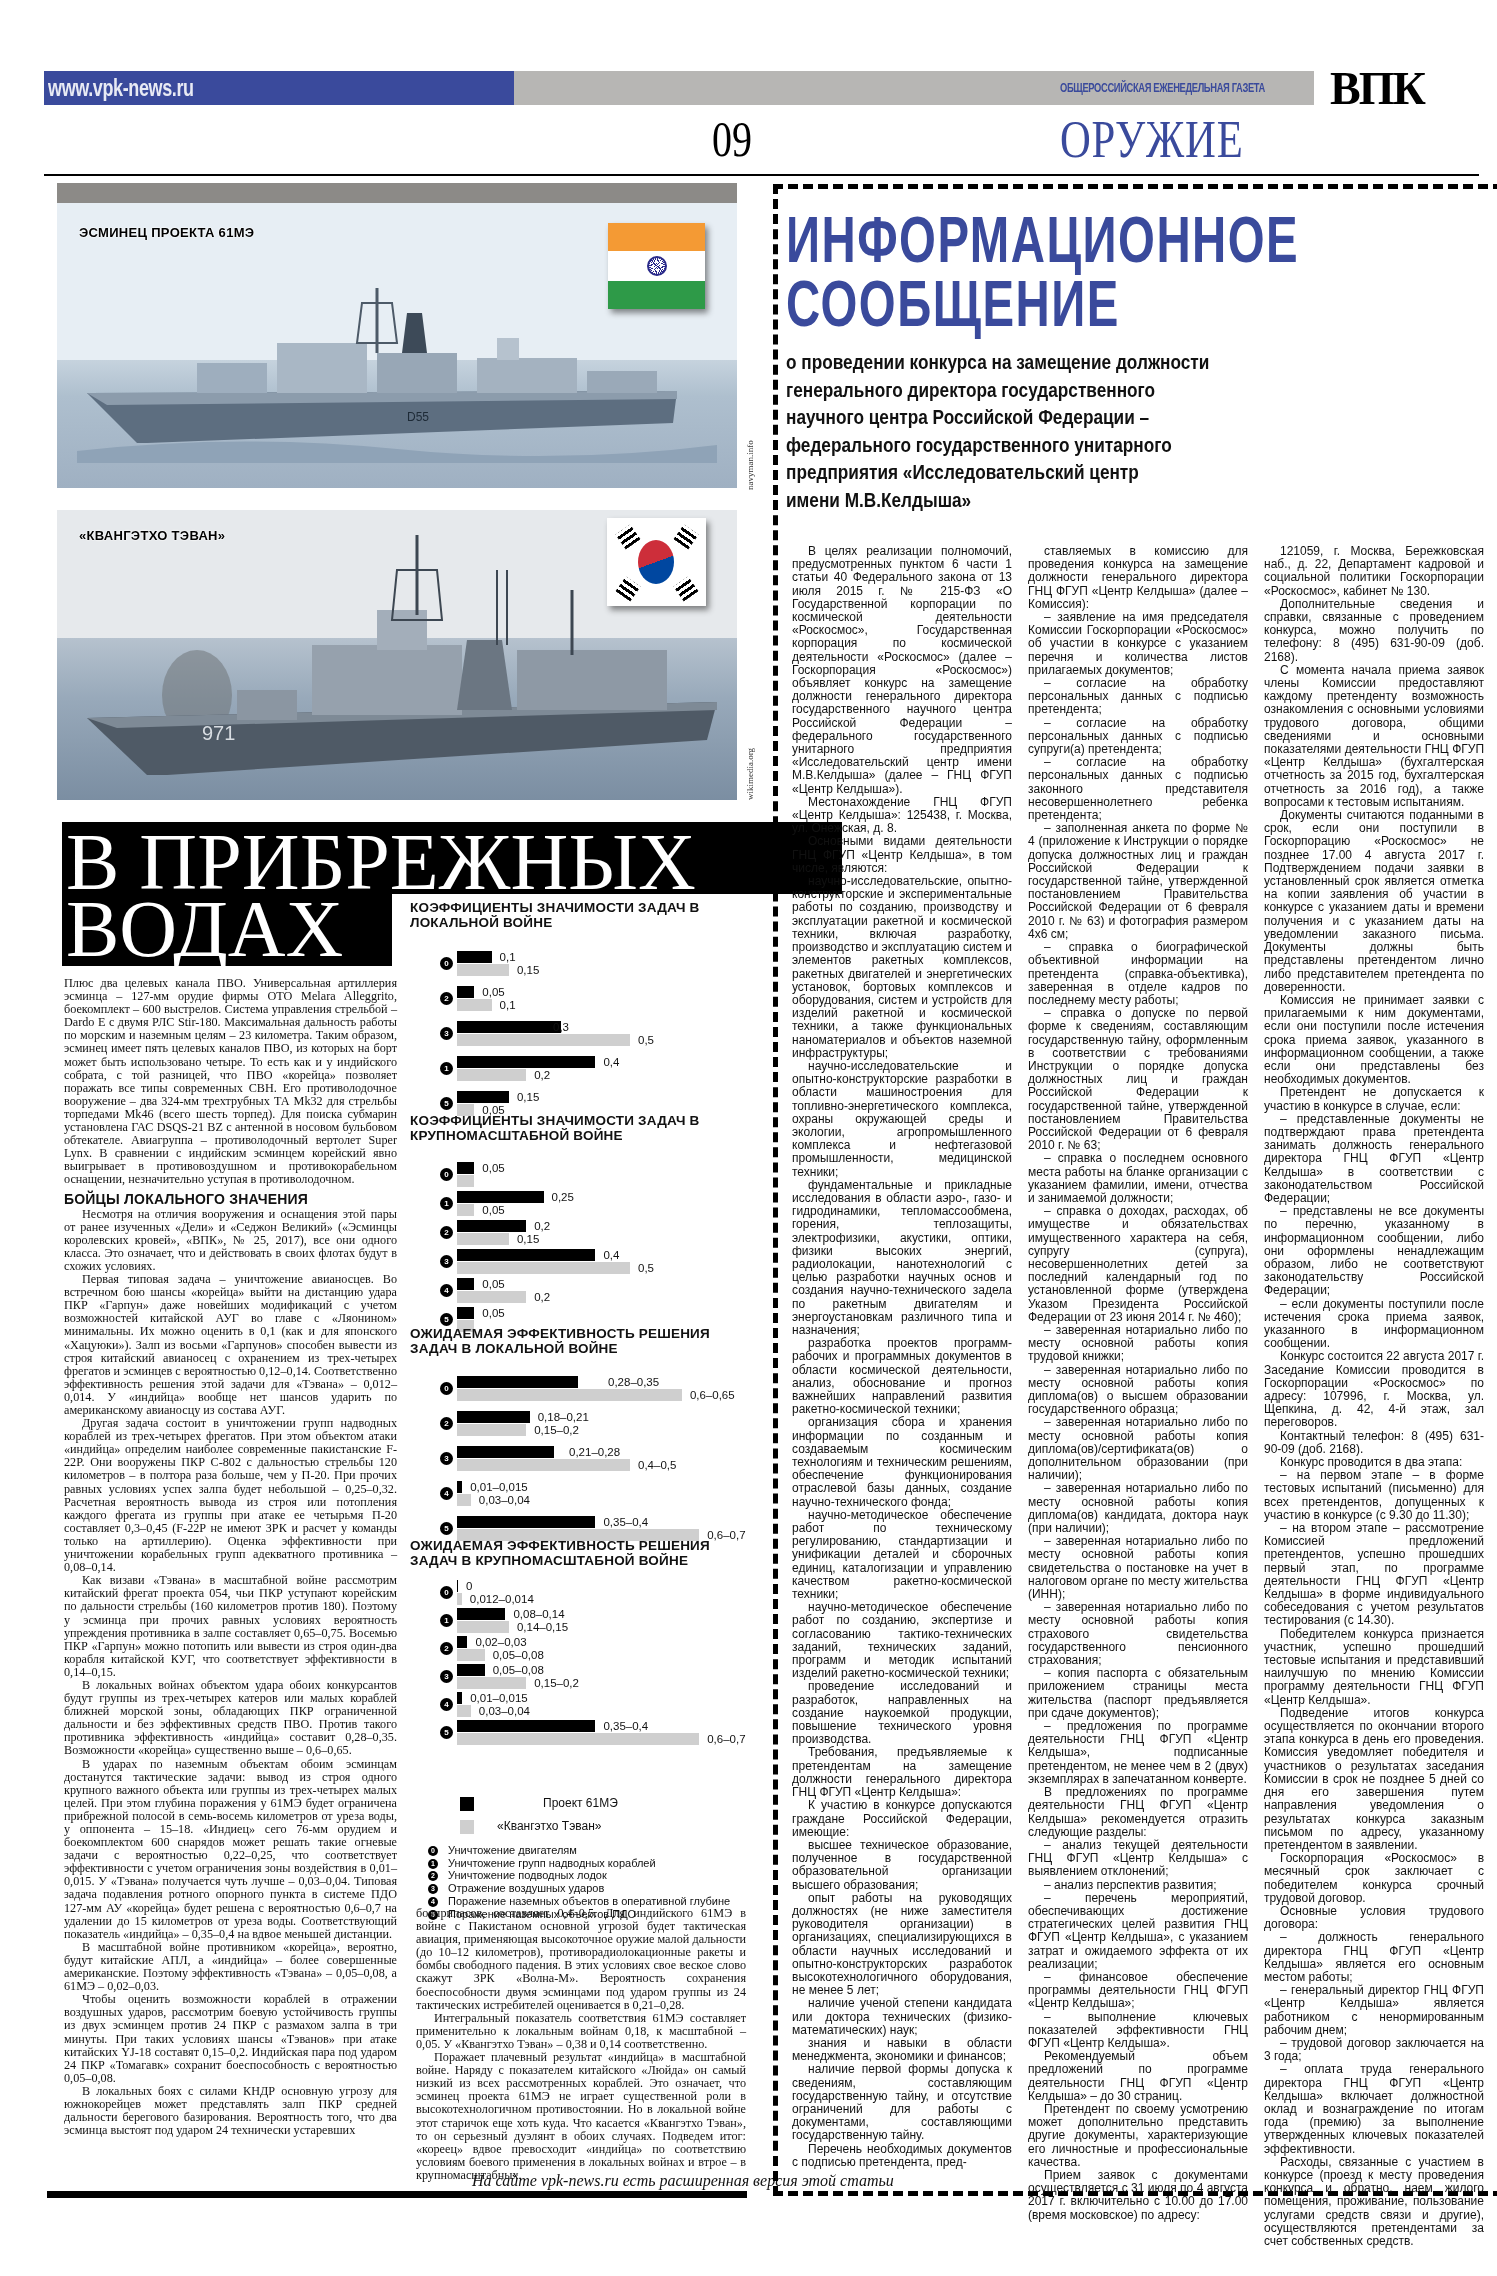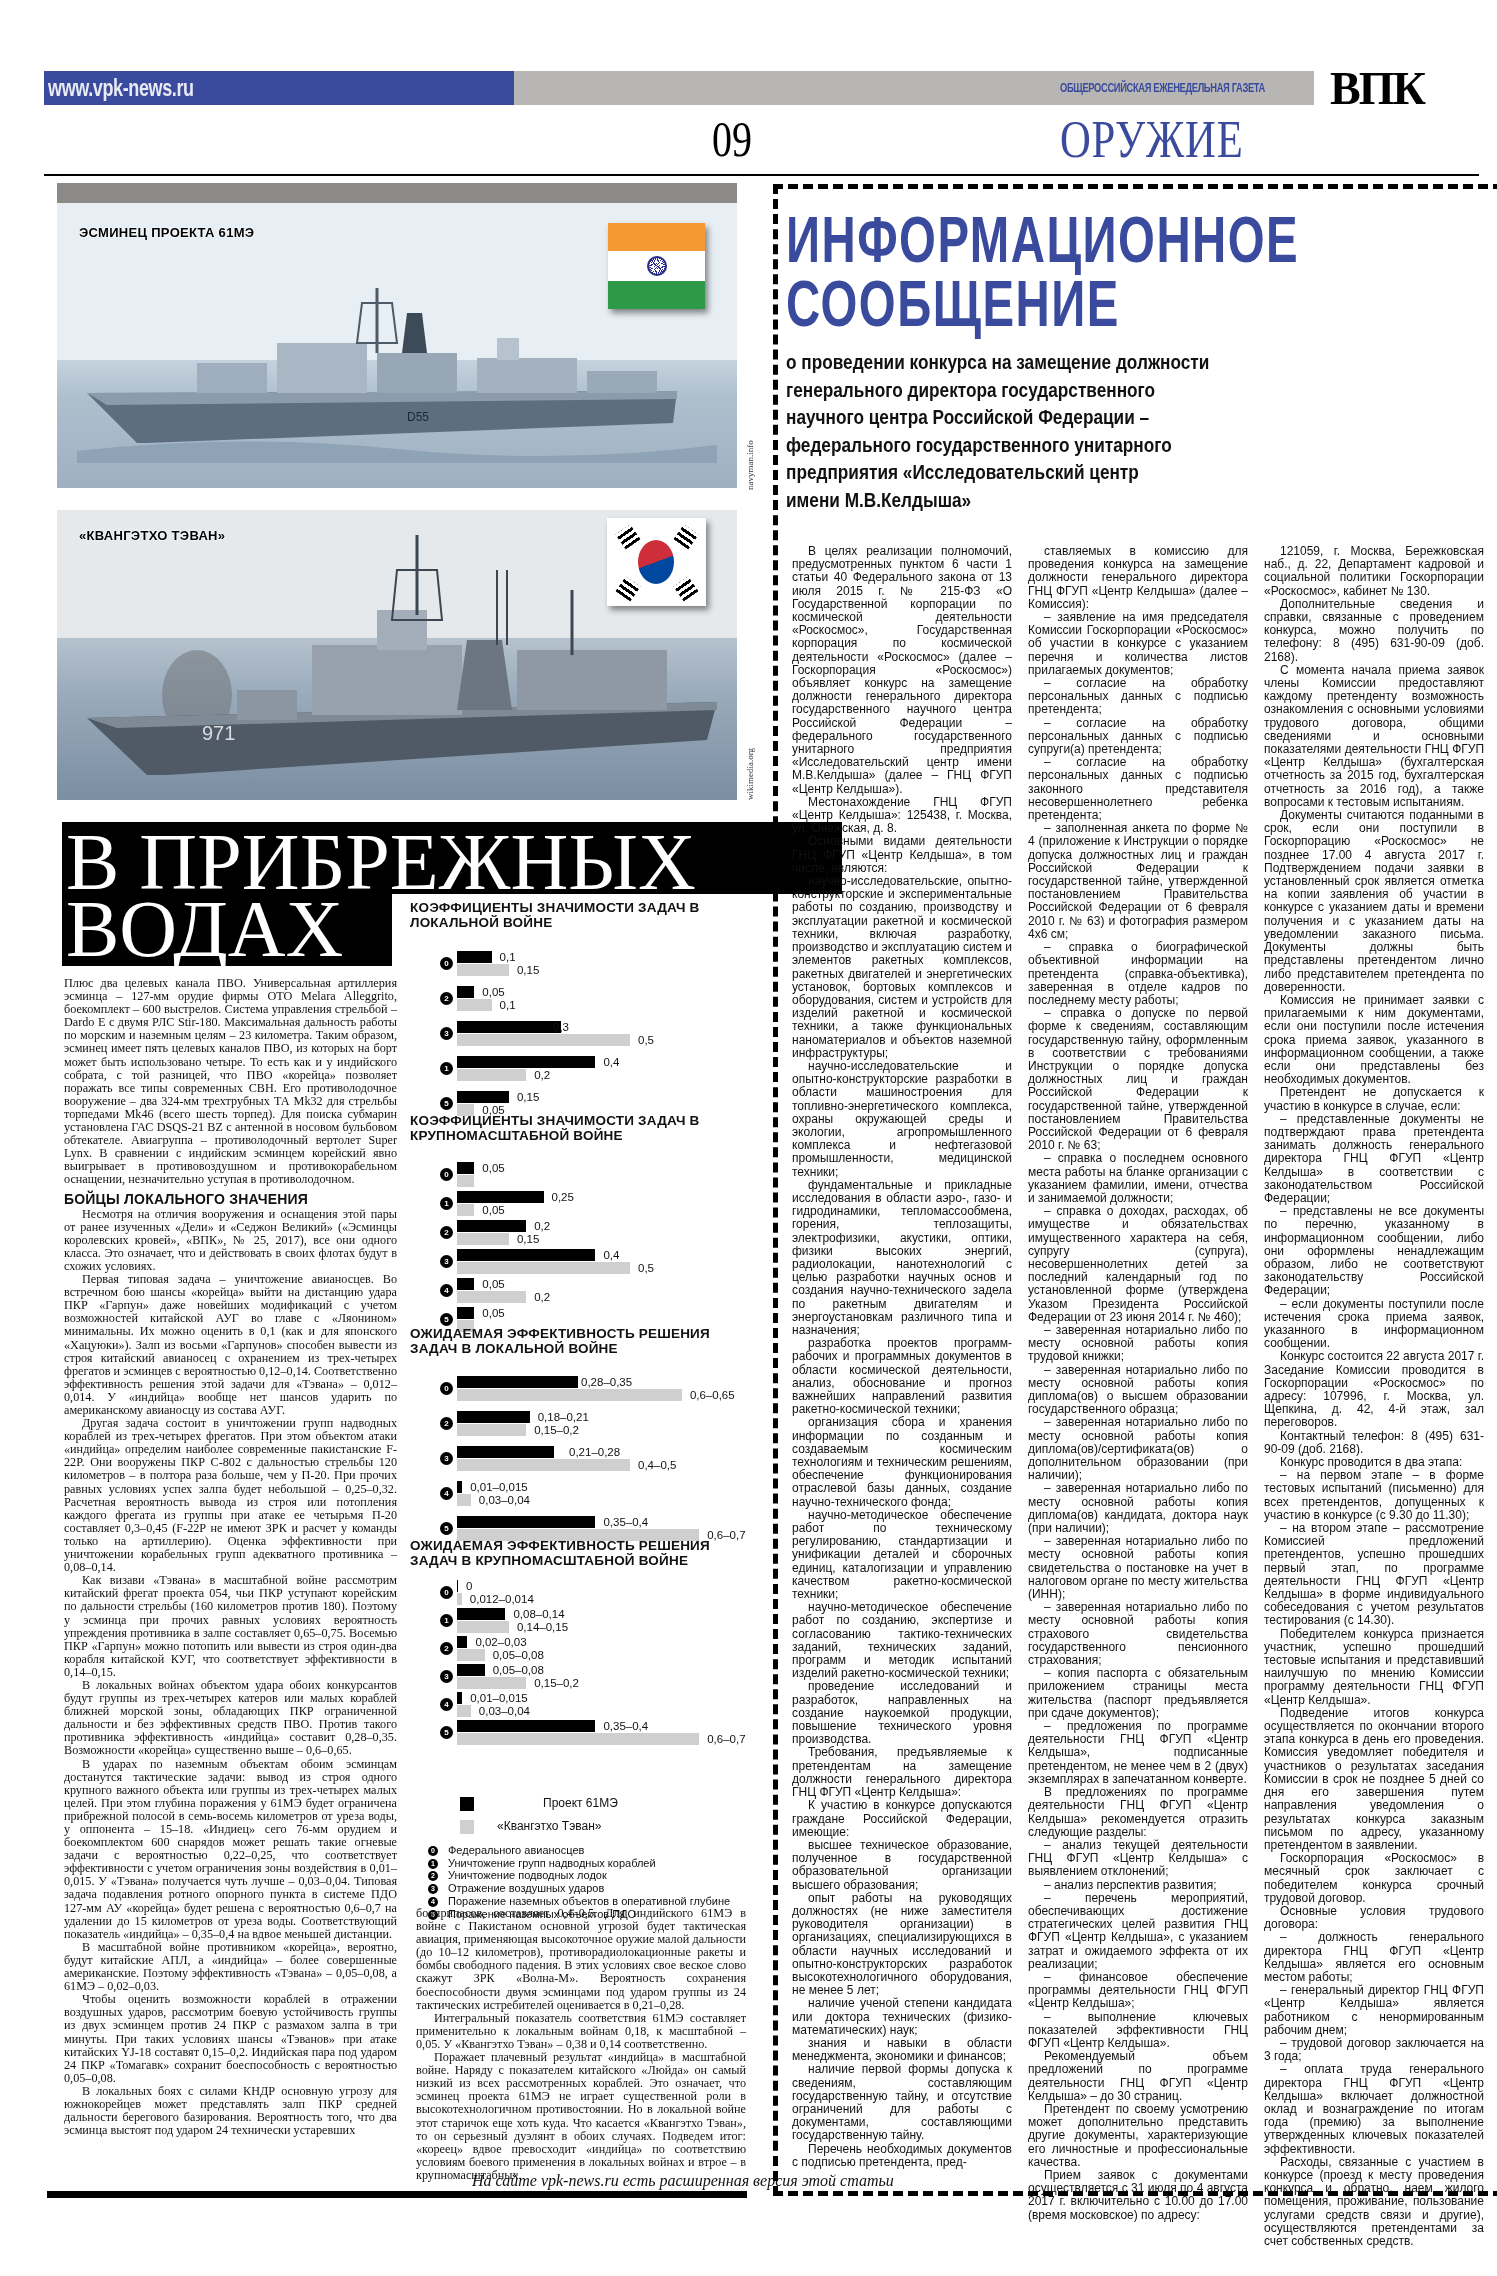--- a/index.html
+++ b/index.html
@@ -225,21 +225,21 @@
     </div>
     <div class="bar bar-a" style="left: 457px; top: 1307px; width: 17.3px;"></div>
     <div class="bar-label" style="left: 482.3px; top: 1307px;">0,05</div>
     <div class="bar bar-b" style="left: 457px; top: 1320px; width: 17.3px;"></div>
     <div class="bar-label" style="left: 482.3px; top: 1320px;"></div>
     <div class="chart-title" style="left: 410px; top: 1326px; width: 330px; white-space: normal;">ОЖИДАЕМАЯ ЭФФЕКТИВНОСТЬ РЕШЕНИЯ ЗАДАЧ В ЛОКАЛЬНОЙ ВОЙНЕ</div>
     <div class="bullet" style="left: 440px; top: 1382px;">
       <span>0</span>
     </div>
     <div class="bar bar-a" style="left: 457px; top: 1376px; width: 121.1px;"></div>
-    <div class="bar-label" style="left: 581px; top: 1376px;">0,28–0,35</div>
+    <div class="bar-label" style="left: 608px; top: 1376px;">0,28–0,35</div>
     <div class="bar bar-b" style="left: 457px; top: 1389px; width: 224.9px;"></div>
     <div class="bar-label" style="left: 689.9px; top: 1389px;">0,6–0,65</div>
     <div class="bullet" style="left: 440px; top: 1417px;">
       <span>2</span>
     </div>
     <div class="bar bar-a" style="left: 457px; top: 1411px; width: 72.66px;"></div>
     <div class="bar-label" style="left: 537.66px; top: 1411px;">0,18–0,21</div>
     <div class="bar bar-b" style="left: 457px; top: 1424px; width: 69.2px;"></div>
     <div class="bar-label" style="left: 534.2px; top: 1424px;">0,15–0,2</div>
     <div class="bullet" style="left: 440px; top: 1452px;">
@@ -306,21 +306,21 @@
     <div class="bar-label" style="left: 603.4px; top: 1720px;">0,35–0,4</div>
     <div class="bar bar-b" style="left: 457px; top: 1733px; width: 242.2px;"></div>
     <div class="bar-label" style="left: 707.2px; top: 1733px;">0,6–0,7</div>
   </div>
 
 <div class="legend-swatch" style="left:460px; top:1797px; background:#000;"></div>
 <div class="legend-text" style="left:495px; top:1796px;margin-left:48px;">Проект 61МЭ</div>
 <div class="legend-swatch" style="left:460px; top:1820px; background:#cfcfcf;"></div>
 <div class="legend-text" style="left:497px; top:1819px;">«Квангэтхо Тэван»</div>
 <div id="task-legend">
-    <div class="task-legend-item" style="left: 428px; top: 1844px;"><span class="dot">0</span><span>Федерального авианосцев</span></div>
+    <div class="task-legend-item" style="left: 428px; top: 1844px;"><span class="dot">0</span><span>Уничтожение двигателям</span></div>
     <div class="task-legend-item" style="left: 428px; top: 1856.7px;"><span class="dot">1</span><span>Уничтожение групп надводных кораблей</span></div>
     <div class="task-legend-item" style="left: 428px; top: 1869.4px;"><span class="dot">2</span><span>Уничтожение подводных лодок</span></div>
     <div class="task-legend-item" style="left: 428px; top: 1882.1px;"><span class="dot">3</span><span>Отражение воздушных ударов</span></div>
     <div class="task-legend-item" style="left: 428px; top: 1894.8px;"><span class="dot">4</span><span>Поражение наземных объектов в оперативной глубине</span></div>
     <div class="task-legend-item" style="left: 428px; top: 1907.5px;"><span class="dot">5</span><span>Поражение наземных объектов ПДО</span></div>
   </div>
 
 <div class="art-col" style="left:416px; top:1907px; width:330px;">
   <p class="noindent">боеприпасов, составляет 0,4–0,5. Для индийского 61МЭ в войне с Пакистаном основной угрозой будет тактическая авиация, применяющая высокоточное оружие малой дальности (до 10–12 километров), противорадиолокационные ракеты и бомбы свободного падения. В этих условиях свое веское слово скажут ЗРК «Волна-М». Вероятность сохранения боеспособности двумя эсминцами под ударом группы из 24 тактических истребителей оценивается в 0,21–0,28.</p>
   <p>Интегральный показатель соответствия 61МЭ составляет применительно к локальным войнам 0,18, к масштабной – 0,05. У «Квангэтхо Тэван» – 0,38 и 0,14 соответственно.</p>

